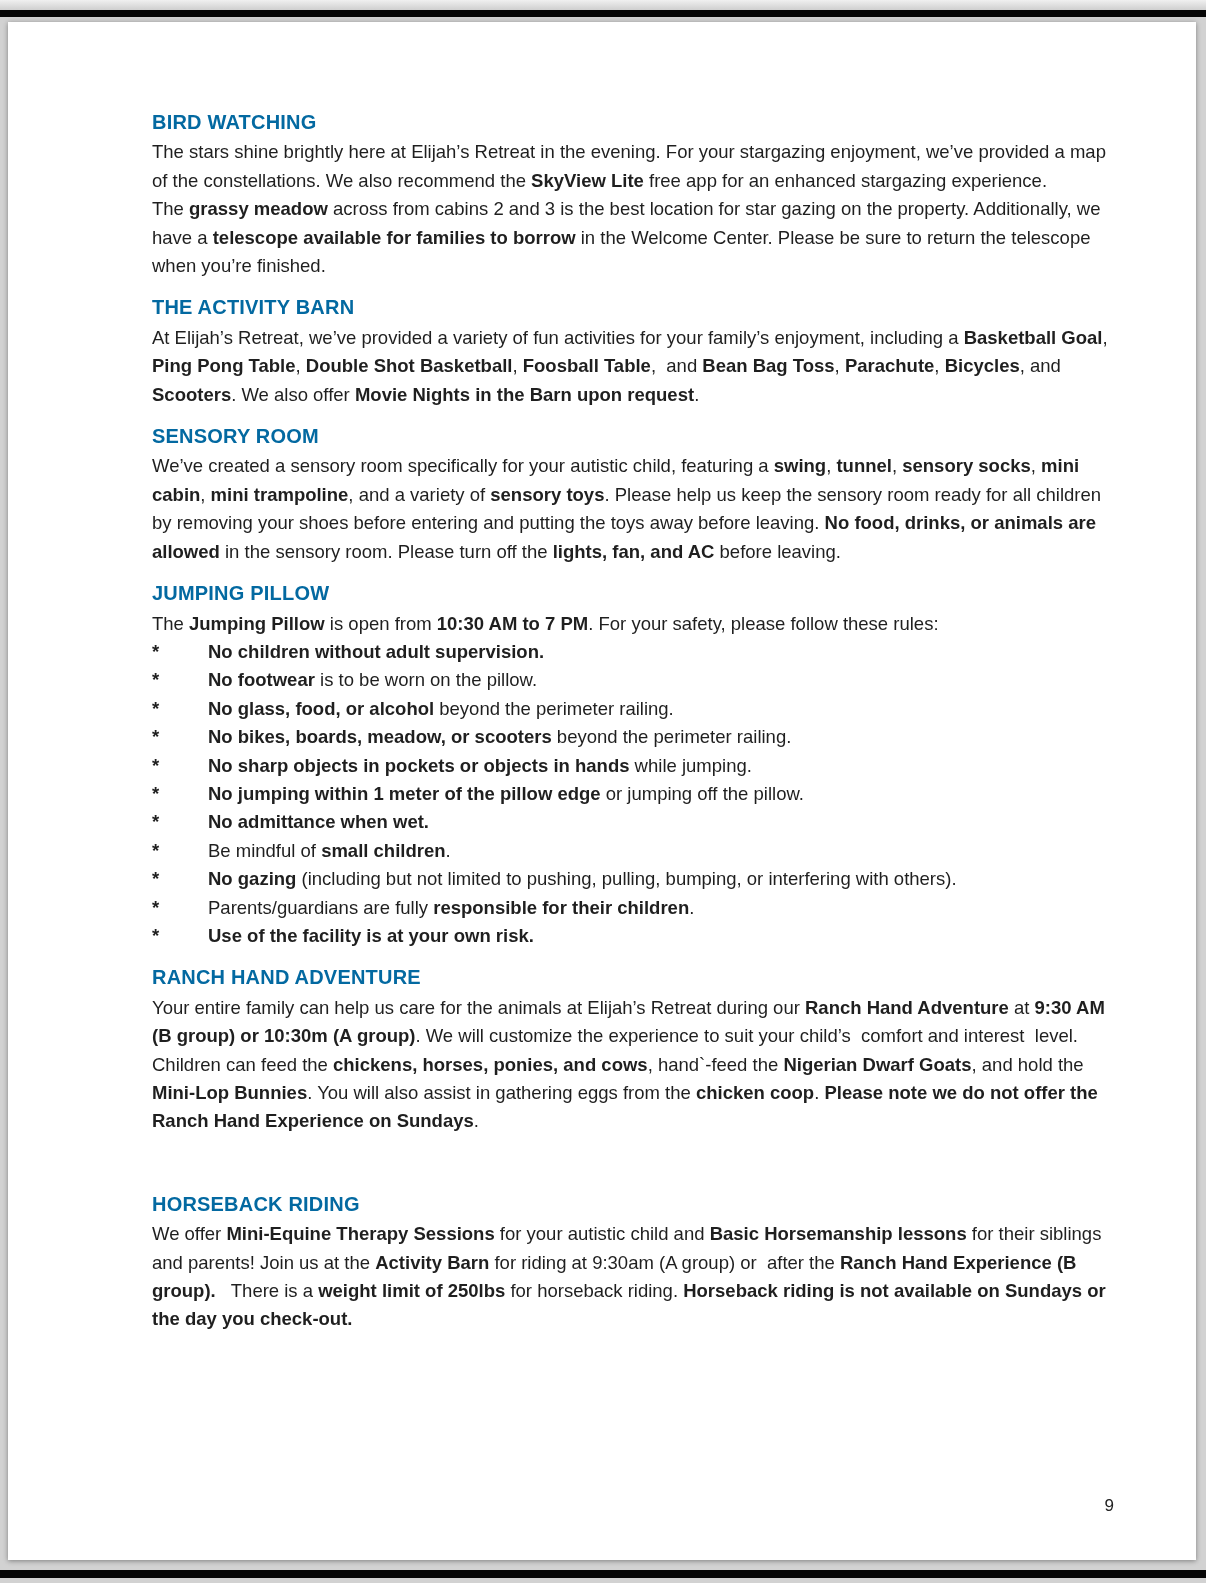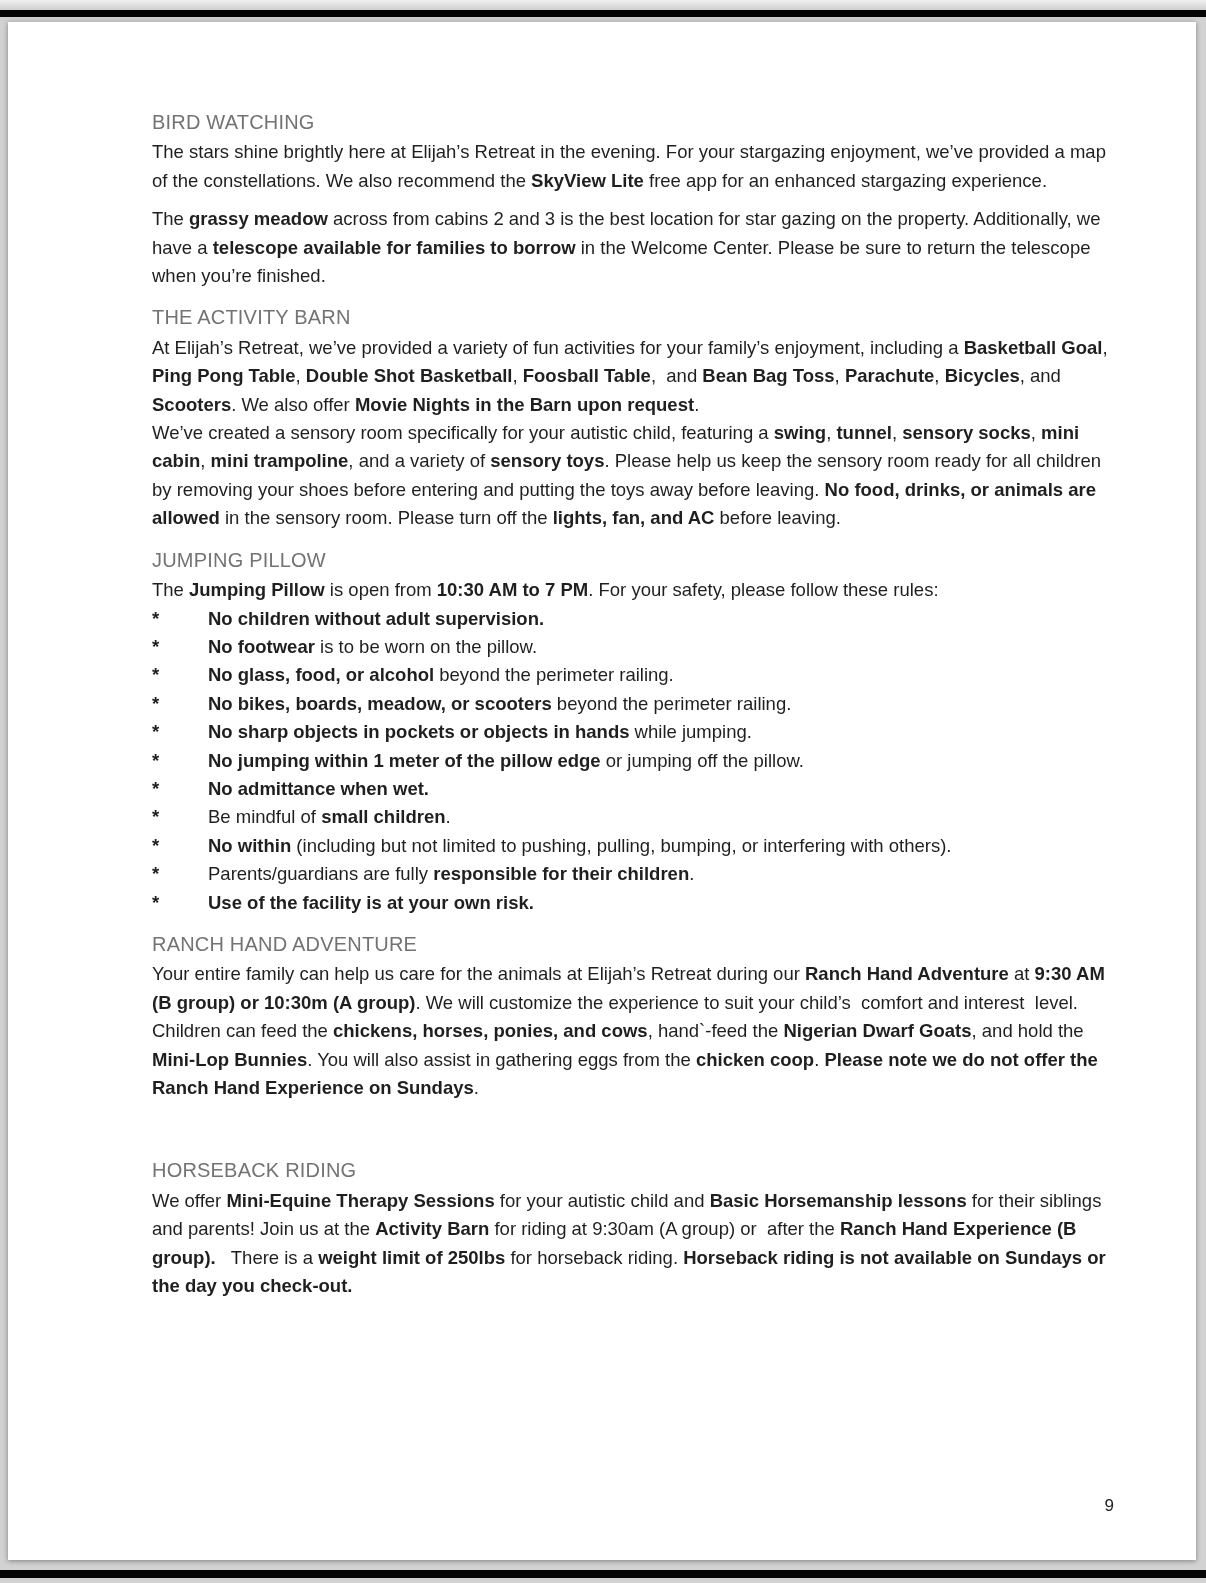--- a/index.html
+++ b/index.html
@@ -42,33 +42,33 @@
     top: 86px;
     left: 144px;
     width: 964px;
     color: #1f1f1f;
     font-size: 18.5px;
     line-height: 28.4px;
   }
   .doc-section { margin: 0; }
   .doc-heading {
     font-size: 20px;
-    font-weight: normal;
-    color: #737373;
+    font-weight: bold;
+    color: #0369a1;
     line-height: 28.4px;
     margin: 13px 0 2px 0;
     letter-spacing: 0.2px;
   }
   .doc-section:first-child .doc-heading { margin-top: 0; }
   .doc-section.extra-gap .doc-heading { margin-top: 54px; }
   .doc-p {
     margin: 0;
     white-space: pre-wrap;
   }
-  .doc-p + .doc-p { margin-top: 10px; }
+  .doc-p + .doc-p { }
   .doc-li {
     display: flex;
     align-items: flex-start;
   }
   .li-marker {
     flex: 0 0 24px;
     font-weight: bold;
   }
   .li-body { flex: 1; white-space: pre-wrap; margin-left: 32px; }
   .run.bold, b.run { font-weight: bold; }
@@ -94,20 +94,21 @@
         </section>
         <section class="doc-section">
           <p class="doc-p"><span class="run">The stars shine brightly here at Elijah’s Retreat in the evening. For your stargazing enjoyment, we’ve provided a map of the constellations. We also recommend the </span><b class="run bold">SkyView Lite</b><span class="run"> free app for an enhanced stargazing experience.</span></p>
           <p class="doc-p"><span class="run">The </span><b class="run bold">grassy meadow</b><span class="run"> across from cabins 2 and 3 is the best location for star gazing on the property. Additionally, we have a </span><b class="run bold">telescope available for families to borrow</b><span class="run"> in the Welcome Center. Please be sure to return the telescope when you’re finished.</span></p>
         </section>
         <section class="doc-section">
           <h2 class="doc-heading">THE ACTIVITY BARN</h2>
           <p class="doc-p"><span class="run">At Elijah’s Retreat, we’ve provided a variety of fun activities for your family’s enjoyment, including a </span><b class="run bold">Basketball Goal</b><span class="run">, </span><b class="run bold">Ping Pong Table</b><span class="run">, </span><b class="run bold">Double Shot Basketball</b><span class="run">, </span><b class="run bold">Foosball Table</b><span class="run">,  and </span><b class="run bold">Bean Bag Toss</b><span class="run">, </span><b class="run bold">Parachute</b><span class="run">, </span><b class="run bold">Bicycles</b><span class="run">, and </span><b class="run bold">Scooters</b><span class="run">. We also offer </span><b class="run bold">Movie Nights in the Barn upon request</b><span class="run">.</span></p>
         </section>
         <section class="doc-section">
+          <h2 class="doc-heading">SENSORY ROOM</h2>
           <p class="doc-p"><span class="run">We’ve created a sensory room specifically for your autistic child, featuring a </span><b class="run bold">swing</b><span class="run">, </span><b class="run bold">tunnel</b><span class="run">, </span><b class="run bold">sensory socks</b><span class="run">, </span><b class="run bold">mini cabin</b><span class="run">, </span><b class="run bold">mini trampoline</b><span class="run">, and a variety of </span><b class="run bold">sensory toys</b><span class="run">. Please help us keep the sensory room ready for all children by removing your shoes before entering and putting the toys away before leaving. </span><b class="run bold">No food, drinks, or animals are allowed</b><span class="run"> in the sensory room. Please turn off the </span><b class="run bold">lights, fan, and AC</b><span class="run"> before leaving.</span></p>
         </section>
         <section class="doc-section">
           <h2 class="doc-heading">JUMPING PILLOW</h2>
           <p class="doc-p"><span class="run">The </span><b class="run bold">Jumping Pillow</b><span class="run"> is open from </span><b class="run bold">10:30 AM to 7 PM</b><span class="run">. For your safety, please follow these rules:</span></p>
           <div class="doc-li">
             <span class="li-marker">*</span>
             <span class="li-body"><b class="run bold">No children without adult supervision.</b></span>
           </div>
           <div class="doc-li">
@@ -133,21 +134,21 @@
           <div class="doc-li">
             <span class="li-marker">*</span>
             <span class="li-body"><b class="run bold">No admittance when wet.</b></span>
           </div>
           <div class="doc-li">
             <span class="li-marker">*</span>
             <span class="li-body"><span class="run">Be mindful of </span><b class="run bold">small children</b><span class="run">.</span></span>
           </div>
           <div class="doc-li">
             <span class="li-marker">*</span>
-            <span class="li-body"><b class="run bold">No within</b><span class="run"> (including but not limited to pushing, pulling, bumping, or interfering with others).</span></span>
+            <span class="li-body"><b class="run bold">No gazing</b><span class="run"> (including but not limited to pushing, pulling, bumping, or interfering with others).</span></span>
           </div>
           <div class="doc-li">
             <span class="li-marker">*</span>
             <span class="li-body"><span class="run">Parents/guardians are fully </span><b class="run bold">responsible for their children</b><span class="run">.</span></span>
           </div>
           <div class="doc-li">
             <span class="li-marker">*</span>
             <span class="li-body"><b class="run bold">Use of the facility is at your own risk.</b></span>
           </div>
         </section>

